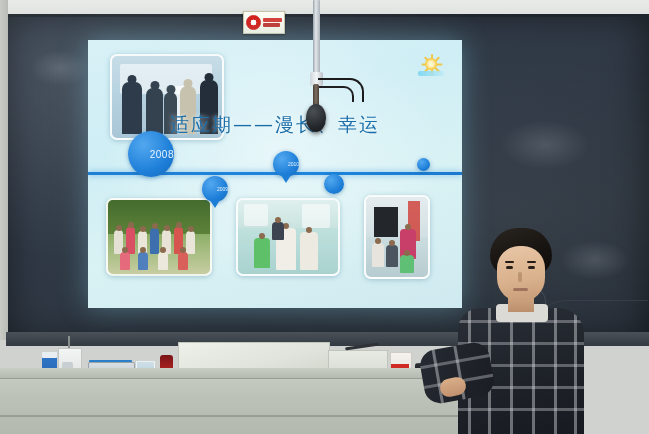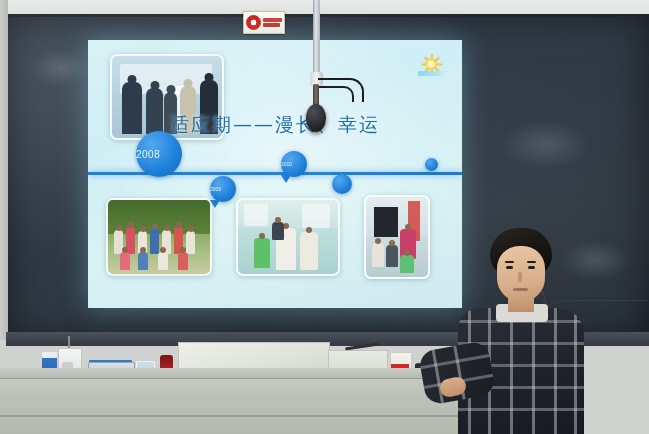--- a/index.html
+++ b/index.html
@@ -91,22 +91,22 @@
   .kid{position:absolute;border-radius:4px 4px 1px 1px;}
   .kid::after{content:"";position:absolute;left:50%;top:-5px;width:6px;height:6px;
         border-radius:50%;transform:translateX(-50%);background:#8b6a4e;}
 
   
   .tl-line{position:absolute;left:0;top:132px;width:374px;height:3px;
            background:linear-gradient(90deg,#1f7fd4,#1e86dd 60%,#1b79cf);
            box-shadow:0 0 6px rgba(40,140,220,.6);}
   .node{position:absolute;border-radius:50%;
         background:radial-gradient(circle at 34% 30%,#52a8ef,#1d7ed8 62%,#1668b8);
-        color:#e8f4ff;display:flex;align-items:center;justify-content:flex-start;
-        box-shadow:0 1px 4px rgba(20,90,150,.45);margin-left:8px;}
+        color:#e8f4ff;display:flex;align-items:center;justify-content:flex-end;
+        box-shadow:0 1px 4px rgba(20,90,150,.45);}
   .n-2008{left:40px;top:91px;width:46px;height:46px;font-size:10px;letter-spacing:.5px;}
   .n-2009{left:114px;top:136px;width:26px;height:26px;font-size:5px;}
   .n-2010{left:185px;top:111px;width:26px;height:26px;font-size:5px;}
   .n-d1{left:236px;top:134px;width:20px;height:20px;}
   .n-d2{left:329px;top:118px;width:13px;height:13px;}
   .tail{position:absolute;width:0;height:0;border-left:5px solid transparent;
         border-right:5px solid transparent;border-top:8px solid #1d7ed8;}
 
   
   .mic-pole{position:absolute;left:313px;top:0px;width:7px;height:78px;

